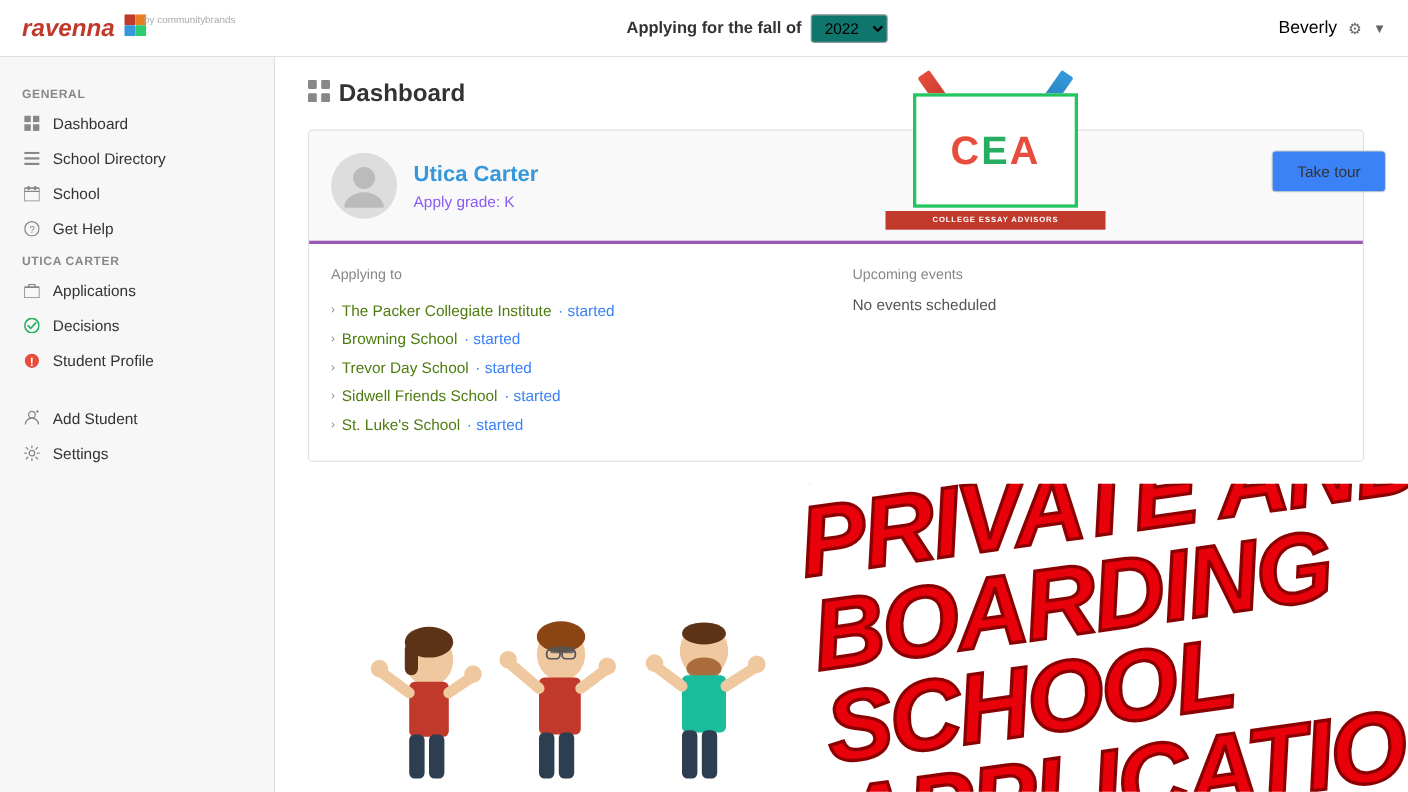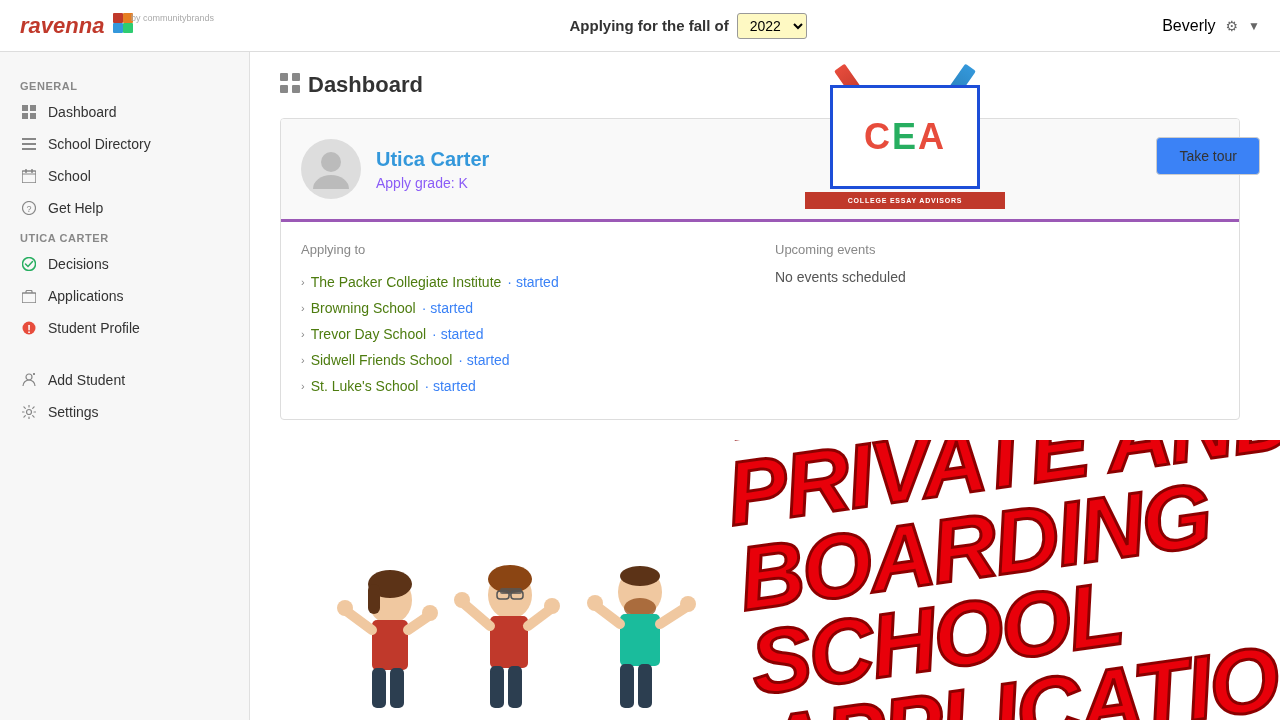--- a/index.html
+++ b/index.html
@@ -23,21 +23,21 @@
       font-size: 15px;
       color: #333;
       font-weight: bold;
     }
     #year-select {
       margin-left: 8px;
       padding: 3px 8px;
       border: 1px solid #999;
       border-radius: 3px;
       font-size: 14px;
-      background: #fef9c3;
+      background: #0f766e;
       cursor: pointer;
     }
 
     #header-right { display: flex; align-items: center; gap: 10px; }
     #gear-icon { font-size: 14px; color: #666; cursor: pointer; }
     #chevron-icon { font-size: 12px; color: #666; }
 
     
     #layout { display: flex; height: calc(720px - 52px); }
 
@@ -338,37 +338,37 @@
             <circle cx="7" cy="7" r="6.5" fill="none" stroke="#888" stroke-width="1.2"></circle>
             <text x="7" y="11" text-anchor="middle" font-size="9" fill="#888">?</text>
           </svg>
       </div>
       <span>Get Help</span>
     </div>
 
     <div class="sidebar-section-label">UTICA CARTER</div>
 
     <div class="sidebar-item">
-      <div class="sidebar-icon green">
-        <svg width="14" height="14" viewBox="0 0 14 14">
-            <circle cx="7" cy="7" r="6.5" fill="none" stroke="#27ae60" stroke-width="1.5"></circle>
-            <path d="M3.5 7l2.5 2.5 4.5-5" fill="none" stroke="#27ae60" stroke-width="1.5" stroke-linecap="round"></path>
-          </svg>
-      </div>
-      <span>Decisions</span>
-    </div>
-
-    <div class="sidebar-item">
       <div class="sidebar-icon">
         <svg width="14" height="13" viewBox="0 0 14 13">
             <rect x="0" y="3" width="14" height="10" rx="1" fill="none" stroke="#888" stroke-width="1.5"></rect>
             <path d="M4 3V1.5C4 1 4.5 0.5 5 0.5h4c0.5 0 1 0.5 1 1V3" fill="none" stroke="#888" stroke-width="1.2"></path>
           </svg>
       </div>
       <span>Applications</span>
+    </div>
+
+    <div class="sidebar-item">
+      <div class="sidebar-icon green">
+        <svg width="14" height="14" viewBox="0 0 14 14">
+            <circle cx="7" cy="7" r="6.5" fill="none" stroke="#27ae60" stroke-width="1.5"></circle>
+            <path d="M3.5 7l2.5 2.5 4.5-5" fill="none" stroke="#27ae60" stroke-width="1.5" stroke-linecap="round"></path>
+          </svg>
+      </div>
+      <span>Decisions</span>
     </div>
 
     <div class="sidebar-item">
       <div class="sidebar-icon red">
         <svg width="14" height="14" viewBox="0 0 14 14">
             <circle cx="7" cy="7" r="6.5" fill="#e74c3c"></circle>
             <text x="7" y="11.5" text-anchor="middle" font-size="11" font-weight="bold" fill="#fff">!</text>
           </svg>
       </div>
       <span>Student Profile</span>
@@ -402,21 +402,21 @@
   <div id="main" style="position:relative;">
 
     <div id="cea-badge">
       <div class="cea-badge-inner">
 
         <div style="position:absolute;top:0;left:50%;transform:translateX(-50%);width:140px;height:60px;">
           <div style="position:absolute;top:5px;left:15px;width:13px;height:60px;background:linear-gradient(to bottom,#e74c3c,#c0392b 60%,#f39c12 80%,#f5cba7);transform:rotate(-35deg);border-radius:2px 2px 1px 1px;"></div>
           <div style="position:absolute;top:5px;right:15px;width:13px;height:60px;background:linear-gradient(to bottom,#3498db,#2980b9 60%,#f39c12 80%,#f5cba7);transform:rotate(35deg);border-radius:2px 2px 1px 1px;"></div>
         </div>
 
-        <div style="position:absolute;top:28px;left:30px;right:30px;bottom:28px;border:3px solid #1d4ed8;background:#fff;display:flex;align-items:center;justify-content:center;">
+        <div style="position:absolute;top:28px;left:30px;right:30px;bottom:28px;border:3px solid #22c55e;background:#fff;display:flex;align-items:center;justify-content:center;">
           <div style="font-size:36px;font-weight:900;font-family:Impact,sans-serif;letter-spacing:2px;">
             <span style="color:#e74c3c;">C</span><span style="color:#27ae60;">E</span><span style="color:#e74c3c;">A</span>
           </div>
         </div>
 
         <div style="position:absolute;bottom:8px;left:5px;right:5px;background:#c0392b;color:#fff;text-align:center;font-size:7px;font-weight:bold;padding:5px 2px;letter-spacing:0.8px;">COLLEGE ESSAY ADVISORS</div>
       </div>
     </div>
 
     <button id="take-tour-btn">Take tour</button>

